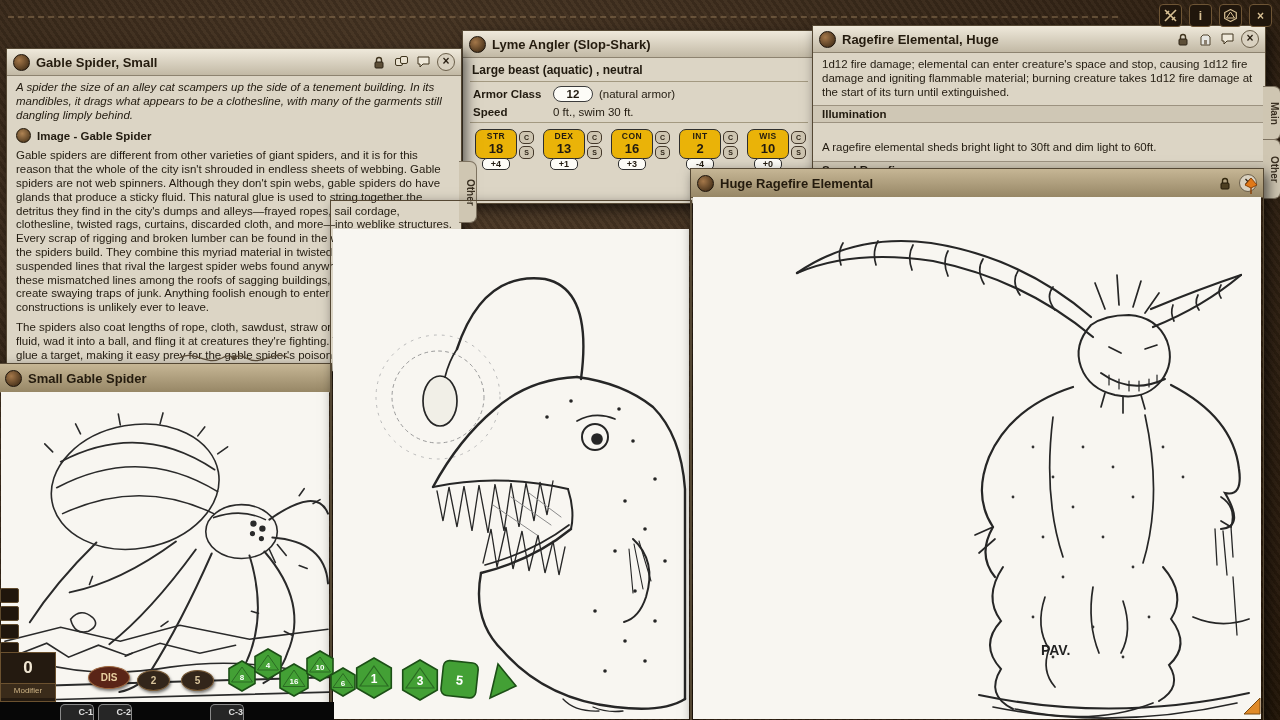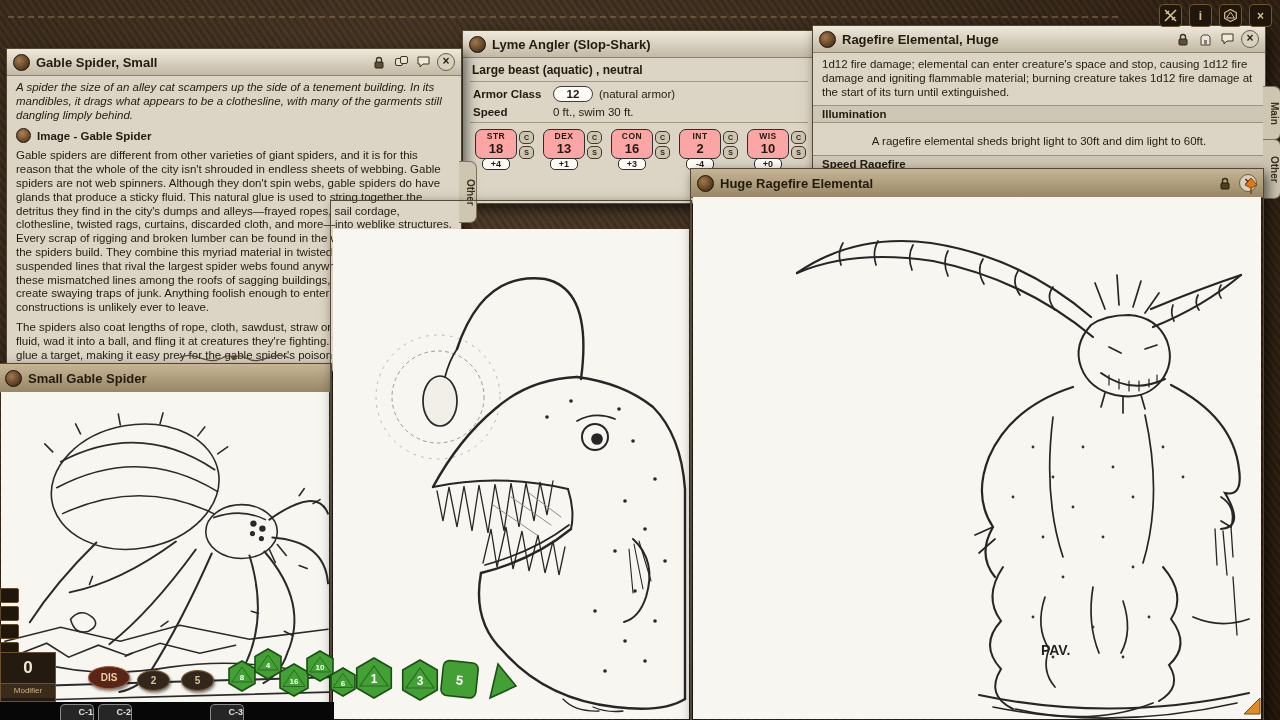--- a/index.html
+++ b/index.html
@@ -33,21 +33,21 @@
             background:radial-gradient(circle at 40% 35%, #b08454, #3c2a14);border:1px solid #201507;}
   .flourish{position:absolute;bottom:3px;left:0;right:0;text-align:center;}
   .typeline{font-weight:bold;font-size:12px;margin:5px 9px 4px;}
   .hrline{height:1px;background:#a39981;margin:3px 7px;}
   .srow{display:flex;align-items:center;gap:6px;margin:4px 10px;font-size:11.5px;}
   .slabel{font-weight:bold;width:74px;flex:0 0 auto;}
   .vbox{min-width:26px;padding:1px 6px;border:1.5px solid #3c3c3c;border-radius:9px;background:#fdfcf7;
         font-weight:bold;text-align:center;font-size:11.5px;}
   .abilities{display:flex;gap:9px;margin:6px 0 0 12px;}
   .acol{display:flex;flex-direction:column;align-items:center;}
-  .abox{width:40px;border:1.5px solid #2e2e2e;border-radius:7px;background:#fca5a5;text-align:center;padding:1px 0 2px;}
+  .abox{width:40px;border:1.5px solid #2e2e2e;border-radius:7px;background:#eab308;text-align:center;padding:1px 0 2px;}
   .aname{font-size:8.5px;font-weight:bold;letter-spacing:.5px;}
   .ascore{font-size:13px;font-weight:bold;}
   .amod{margin-top:-1px;width:26px;border:1px solid #2e2e2e;border-radius:5px;background:#fdfcf7;
         font-size:9px;font-weight:bold;text-align:center;}
   .cs{display:flex;flex-direction:column;gap:2px;margin:2px 0 0 2px;}
   .csbtn{width:13px;height:11px;border:1px solid #44382a;border-radius:5px;background:#cec5b1;
          font-size:7px;font-weight:bold;text-align:center;line-height:11px;color:#2e2518;}
   .secbar{background:#cfc7b5;border-top:1px solid #9c9280;border-bottom:1px solid #9c9280;
           font-weight:bold;font-size:11.5px;padding:2px 9px;margin:5px 0;}
   
@@ -252,21 +252,21 @@
       </span>
       <span class="hbtn">
         <svg width="13" height="12" viewBox="0 0 13 12">
             <path d="M1,1 h11 v7 h-6 l-3,3 v-3 h-2 z" fill="#efe9da" stroke="#40351f"></path>
           </svg>
       </span>
       <span class="xbtn">×</span>
     </div>
     <div class="para" style="margin-top:5px;">1d12 fire damage; elemental can enter creature's space and stop, causing 1d12 fire damage and igniting flammable material; burning creature takes 1d12 fire damage at the start of its turn until extinguished.</div>
     <div class="secbar">Illumination</div>
-    <div class="para" style="margin-top:12px;text-align:center;">A ragefire elemental sheds bright light to 30ft and dim light to 60ft.</div>
+    <div class="para" style="margin-top:18px;">A ragefire elemental sheds bright light to 30ft and dim light to 60ft.</div>
     <div class="secbar">Speed Ragefire</div>
     <div class="para" style="margin-top:2px;">As an action, a Huge or Gargantuan ragefire elemental incinerates the</div>
     <div class="vtab" style="right:-16px;top:60px;height:44px;">Main</div>
     <div class="vtab" style="right:-16px;top:113px;height:50px;">Other</div>
   </div>
 
   <div class="window imgwin" style="left:-2px;top:363px;width:332px;height:357px;z-index:4;">
     <div class="hdr">
       <span class="wicon"></span>
       <span class="wtitle">Small Gable Spider</span>

